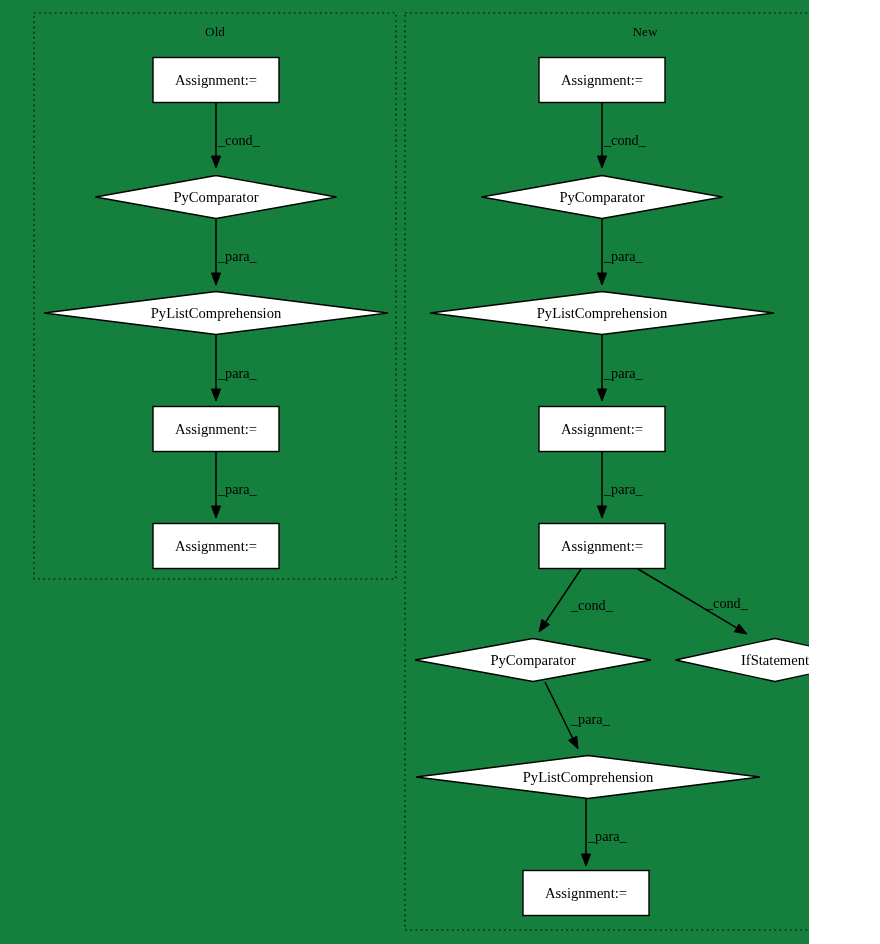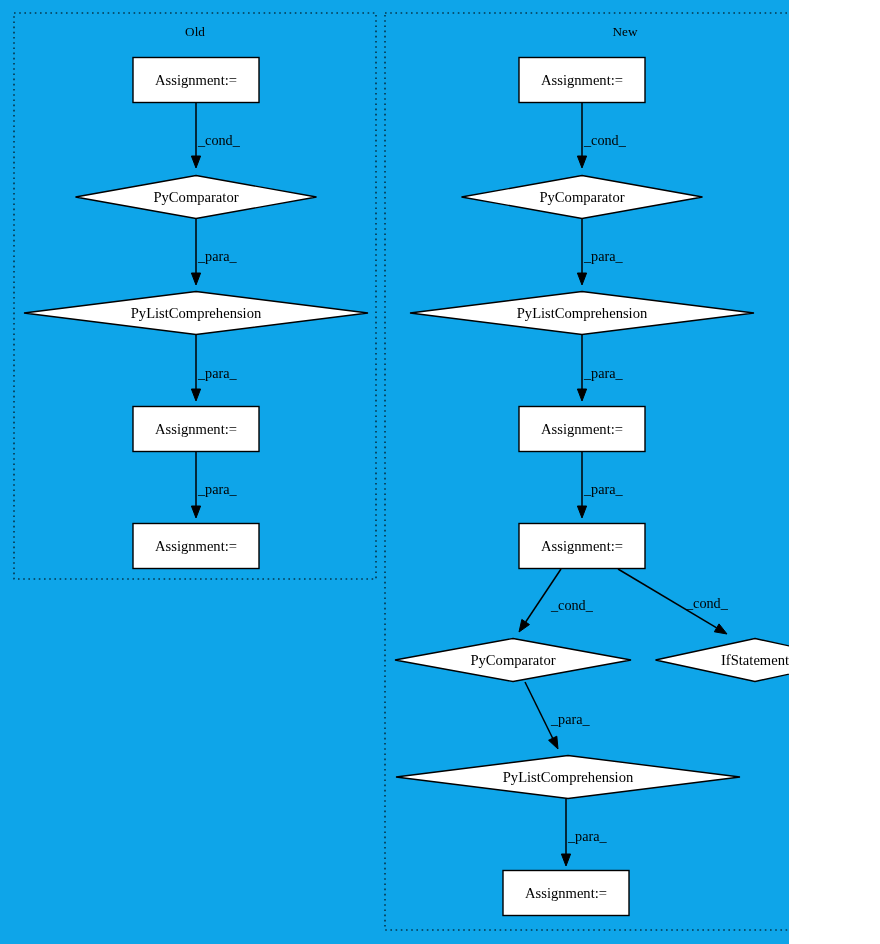--- a/index.html
+++ b/index.html
@@ -7,22 +7,23 @@
     padding: 0;
     background: #ffffff;
   }
   body {
     font-family: "Liberation Serif", "DejaVu Serif", serif;
   }
   #canvas {
     position: relative;
     width: 789px;
     height: 944px;
-    background: #0ea5e9;
+    background: #15803d;
     overflow: hidden;
+    padding-left: 20px;
   }
   svg#graph {
     display: block;
     width: 880px;
     height: 944px;
   }
   .cluster-box {
     fill: none;
     stroke: #000000;
     stroke-width: 1.1;

